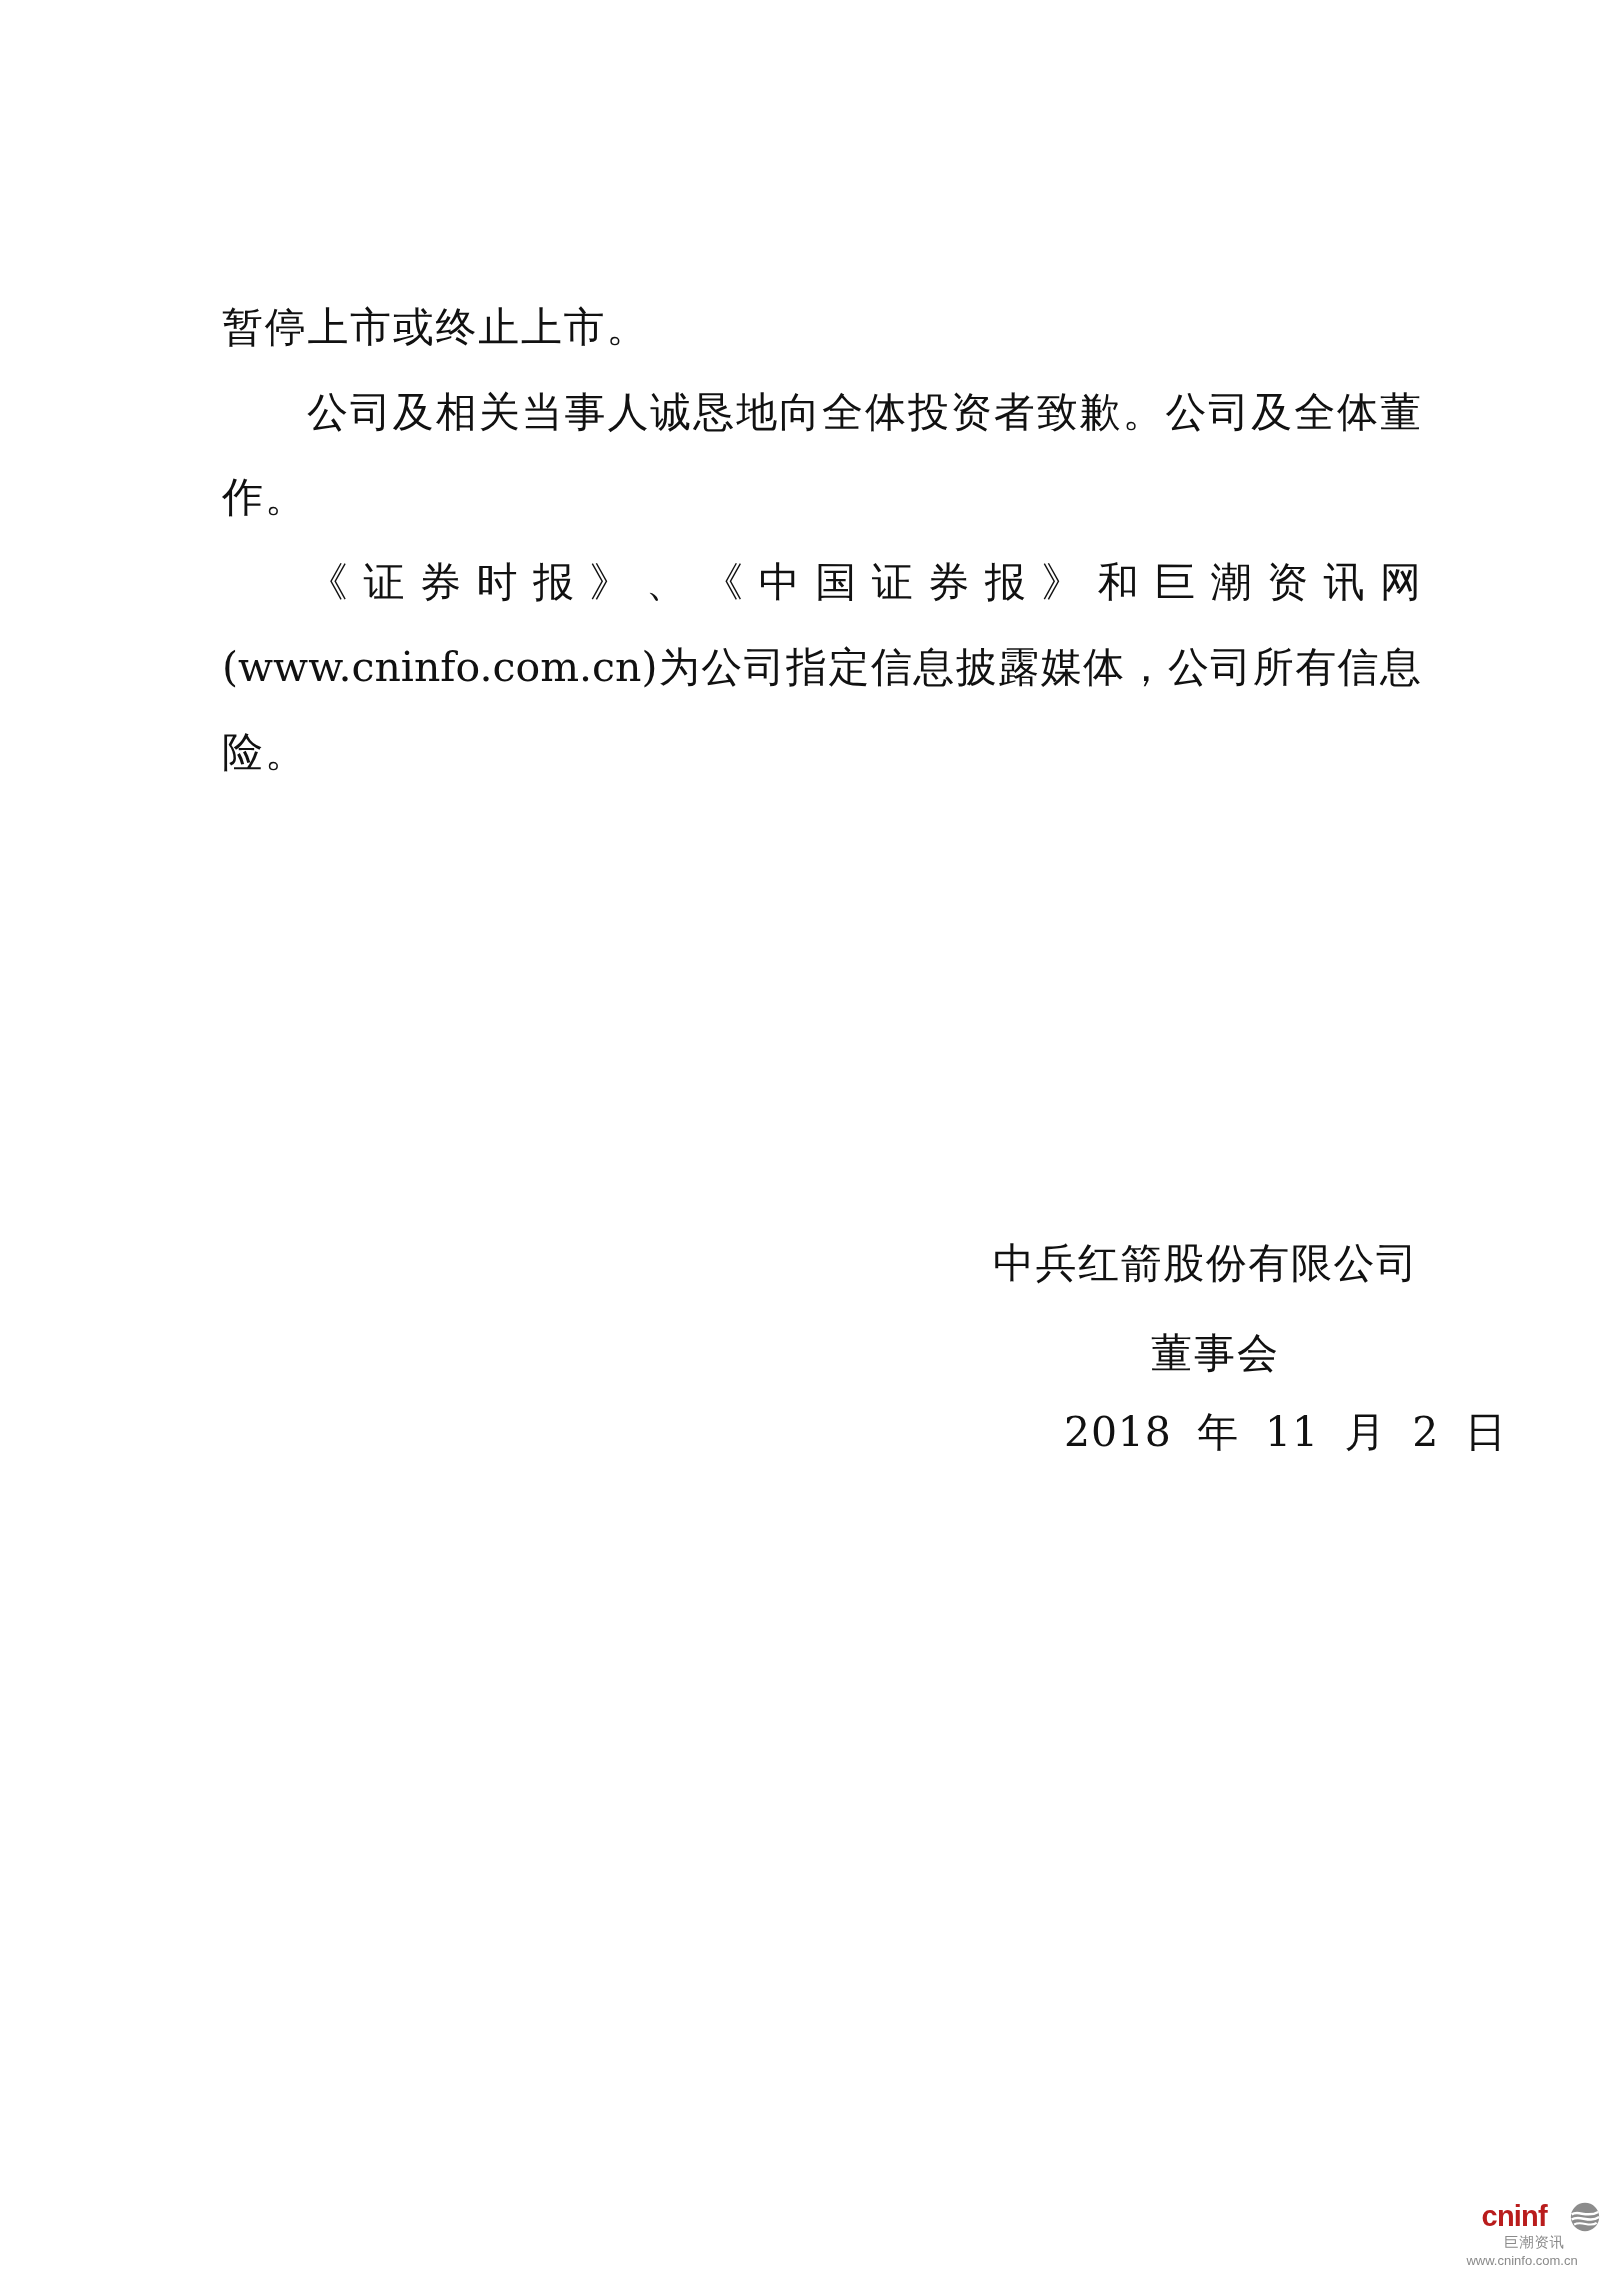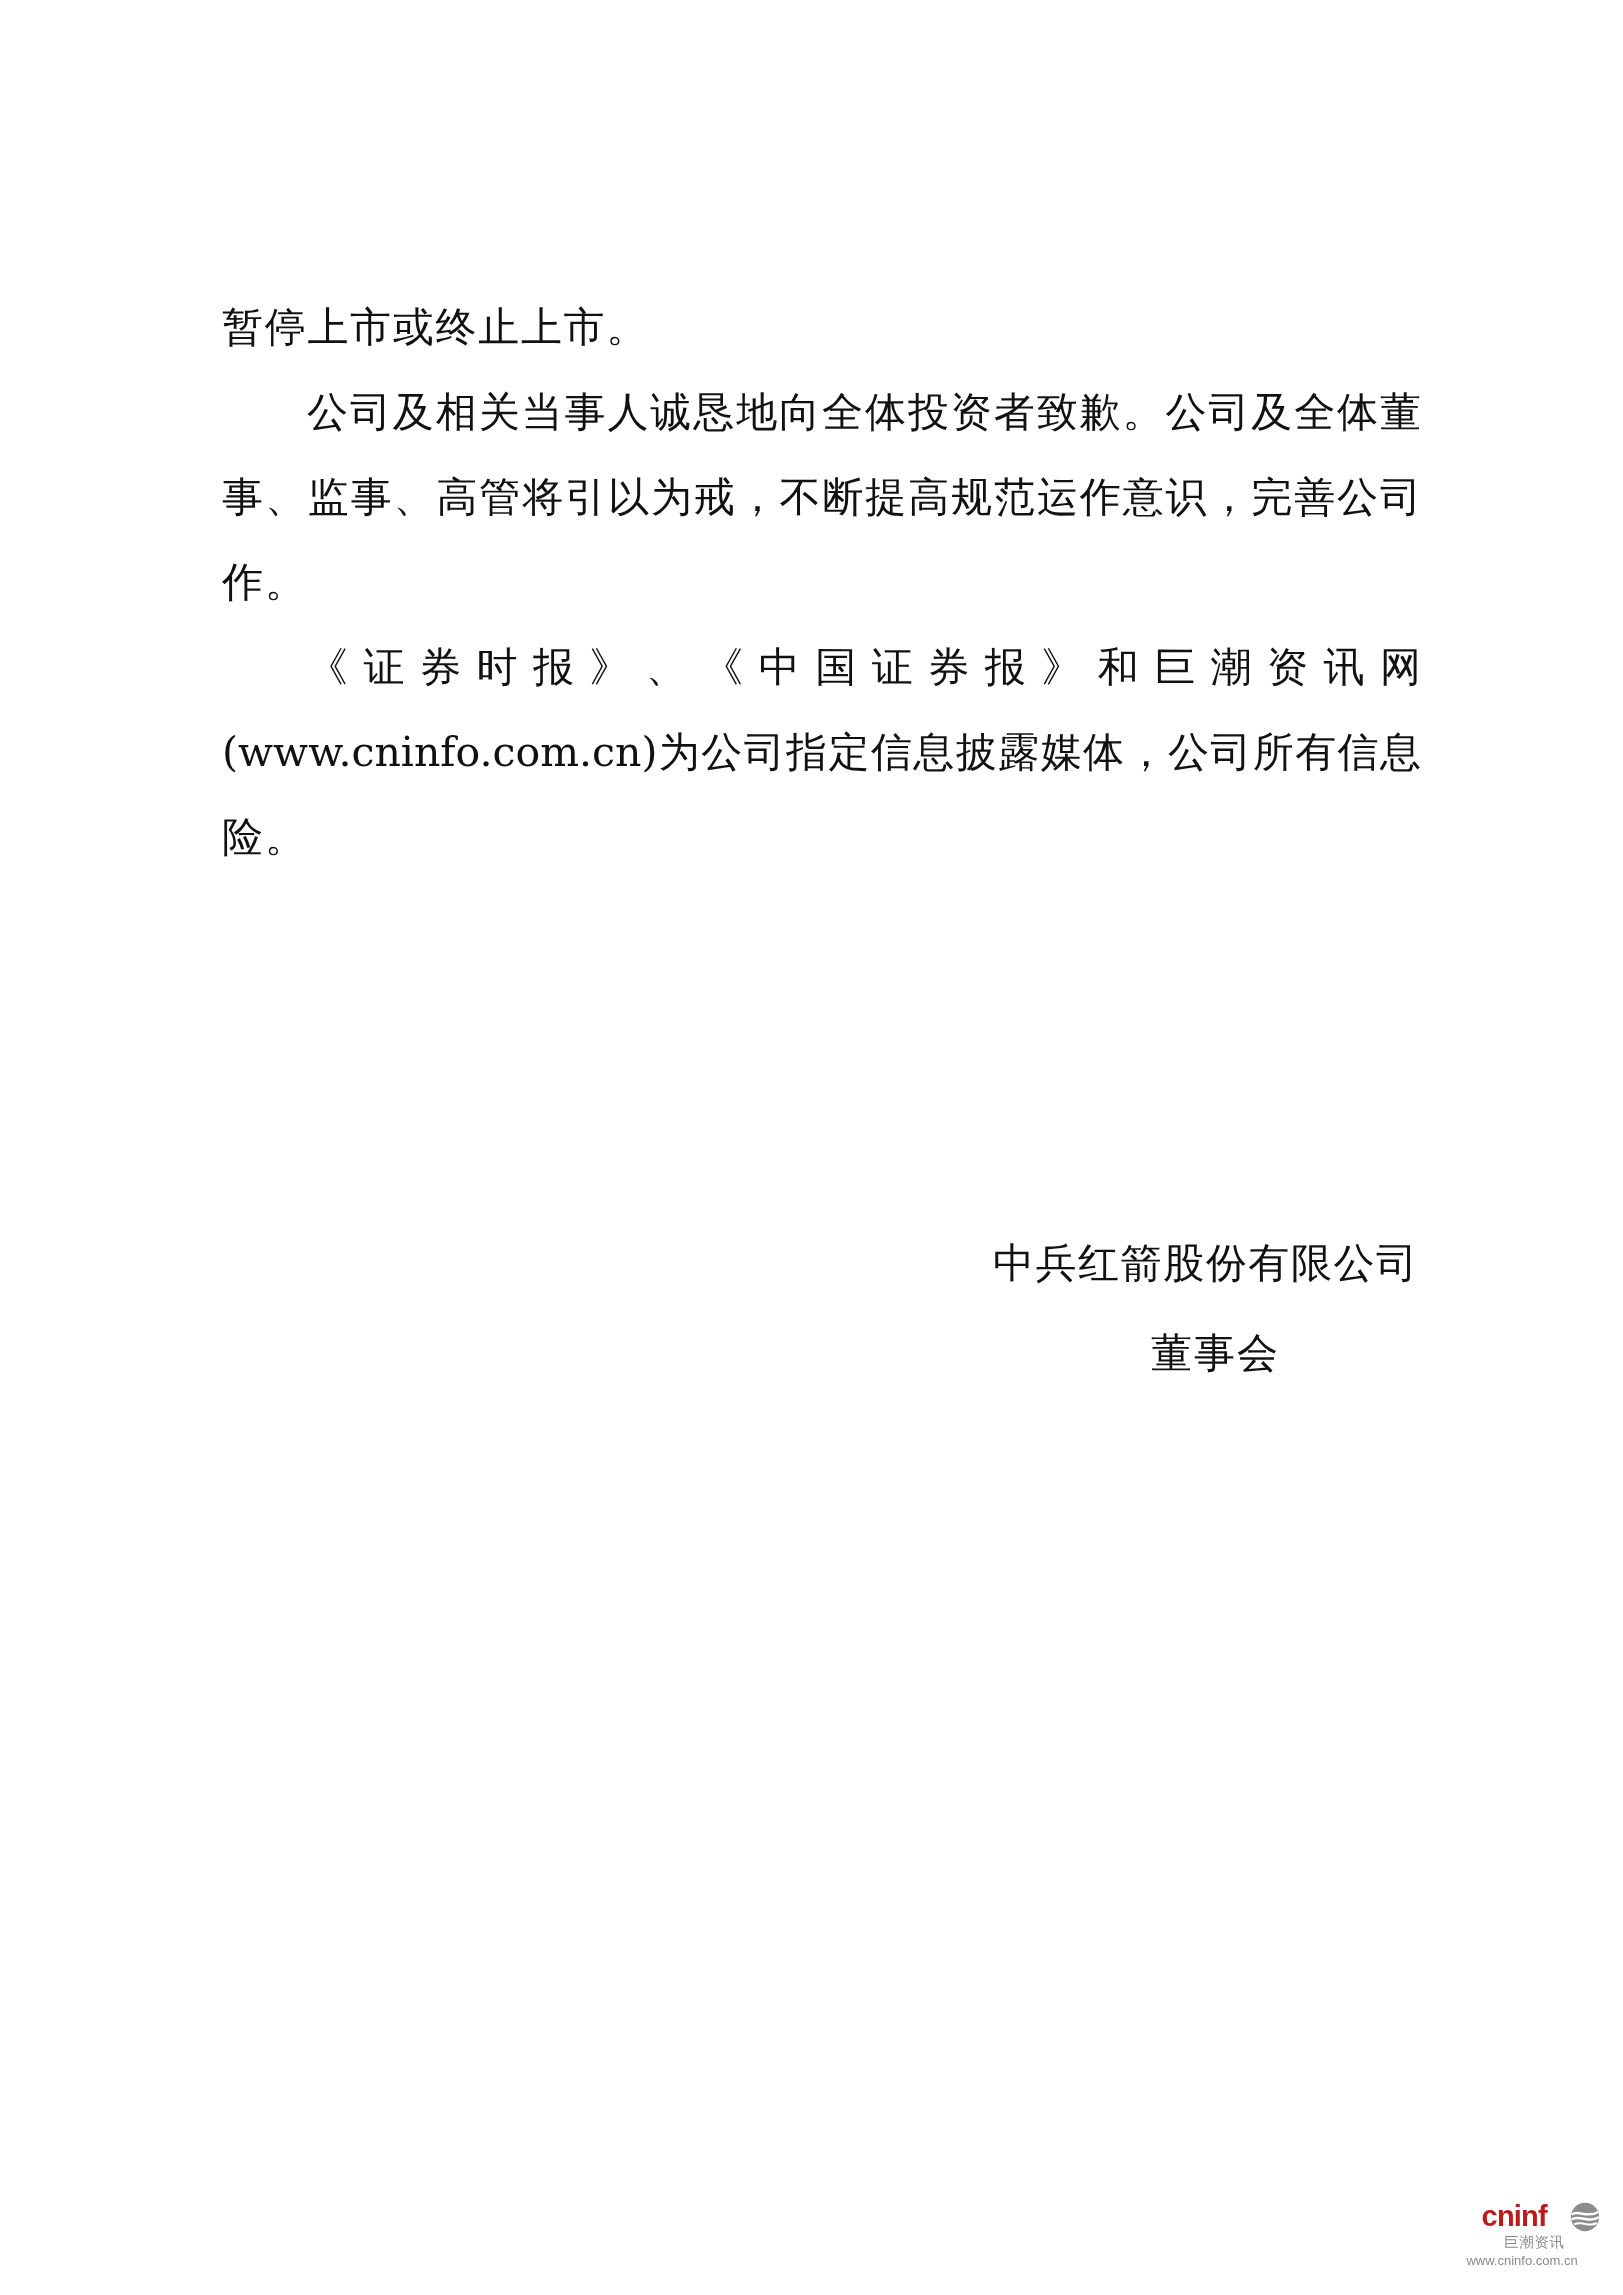--- a/index.html
+++ b/index.html
@@ -28,31 +28,31 @@
 </head>
 <body>
 
 <div class="page">
 
   <div class="body-text">
 
     <span class="line left">暂停上市或终止上市。</span>
 
     <span class="line justify indent">公司及相关当事人诚恳地向全体投资者致歉。公司及全体董</span>
-    <span class="line justify">事、监事、高管将引以为戒，不断提高规范运作意识，完善公司</span>
     <span class="line left">作。</span>
 
     <span class="line justify indent" id="media-line">《 证 券 时 报 》 、 《 中 国 证 券 报 》 和 巨 潮 资 讯 网</span>
     <span class="line justify">(www.cninfo.com.cn)为公司指定信息披露媒体，公司所有信息</span>
     <span class="line left">险。</span>
 
   </div>
 
   <div class="sig sig-company">中兵红箭股份有限公司</div>
   <div class="sig sig-board">董事会</div>
+  <div class="sig sig-date" id="sig-date">2018 年 11 月 2 日</div>
 
   <div class="logo">
     <span class="logo-word">cninf</span>
     <svg class="logo-mark" viewBox="0 0 36 36">
       <circle cx="18" cy="18" r="17" fill="#8c8c8c"></circle>
       <path d="M2 15 C10 9, 20 20, 34 12" stroke="#ffffff" stroke-width="3" fill="none"></path>
       <path d="M2 21 C12 15, 22 26, 35 18" stroke="#ffffff" stroke-width="3" fill="none"></path>
       <path d="M5 27 C14 22, 24 31, 32 25" stroke="#ffffff" stroke-width="2.5" fill="none"></path>
     </svg>
     <span class="logo-cn">巨潮资讯</span>

